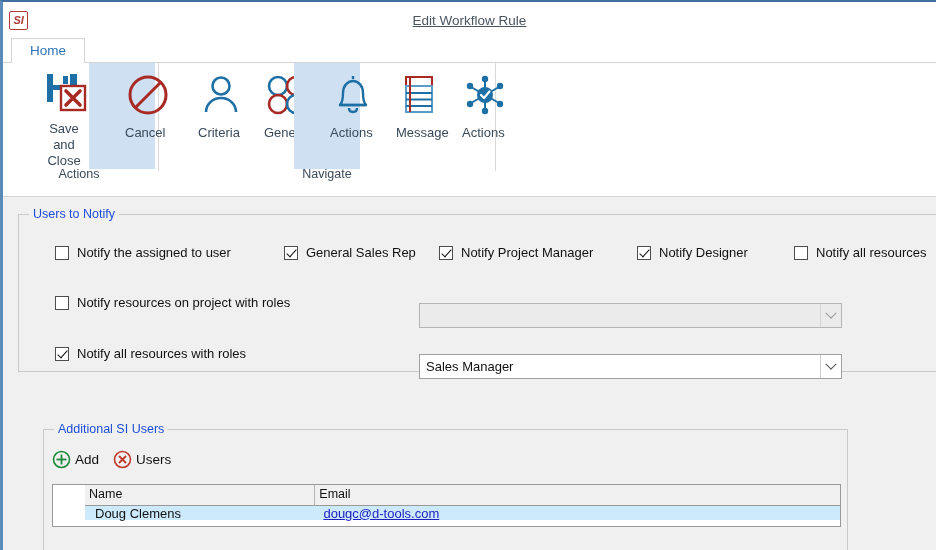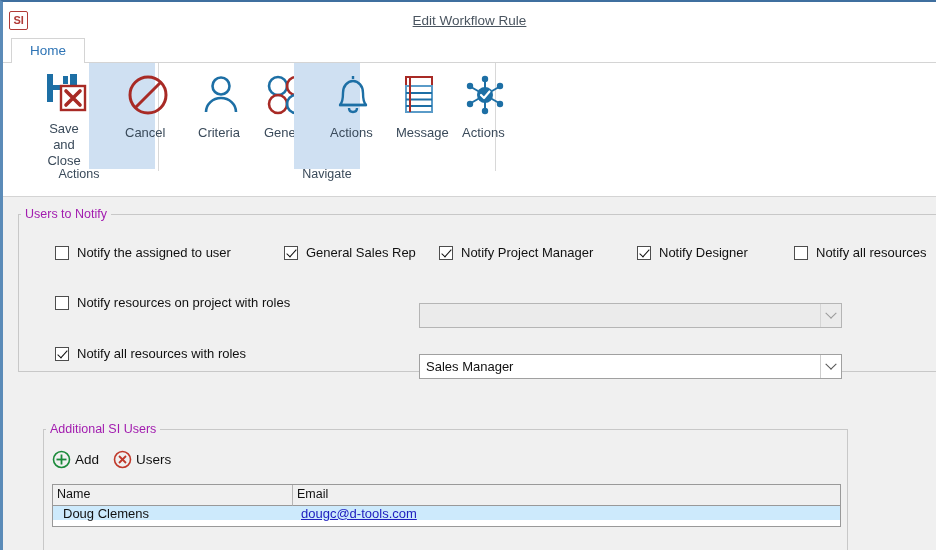--- a/index.html
+++ b/index.html
@@ -33,20 +33,21 @@
     width: 19px; height: 19px;
     border: 1.5px solid #b03a36;
     border-radius: 2px;
     color: #b03a36;
     font-size: 11px;
     font-weight: bold;
     line-height: 16px;
     text-align: center;
     letter-spacing: -0.3px;
     font-family: "Liberation Sans", sans-serif;
+    font-style: italic;
   }
   .title-text {
     position: absolute;
     left: 0; right: 0;
     text-align: center;
     font-size: 13.5px;
     color: #4a5560;
     text-decoration: underline;
   }
 
@@ -143,23 +144,23 @@
 
   fieldset.gbox {
     position: absolute;
     border: 1px solid #c8c8c8;
     border-radius: 0;
     margin: 0;
     padding: 0;
   }
   fieldset.gbox > legend {
     font-size: 12.5px;
-    color: #a21caf;
+    color: #1d4ed8;
     padding: 0 4px;
-    margin-left: 2px;
+    margin-left: 10px;
   }
 
   #users-box { left: 15px; top: 10px; width: 930px; height: 165px; }
   #addl-box  { left: 40px; top: 225px; width: 805px; height: 150px; }
 
   
   .cb {
     display: inline-flex;
     align-items: center;
     position: absolute;
@@ -227,20 +228,21 @@
     gap: 4px;
   }
 
   
   .grid {
     position: absolute;
     left: 8px; top: 48px;
     width: 789px;
     border: 1px solid #999;
     background: #ffffff;
+    padding-left: 32px;
   }
   .grid-head { display: flex; height: 21px; background: #f0f0f0; }
   .gh {
     font-size: 12.5px; color: #111;
     padding: 2px 0 0 4px;
     border-right: 1px solid #b5b5b5;
     border-bottom: 1px solid #999;
     background: #f0f0f0;
   }
   .gh.c1 { width: 240px; }

